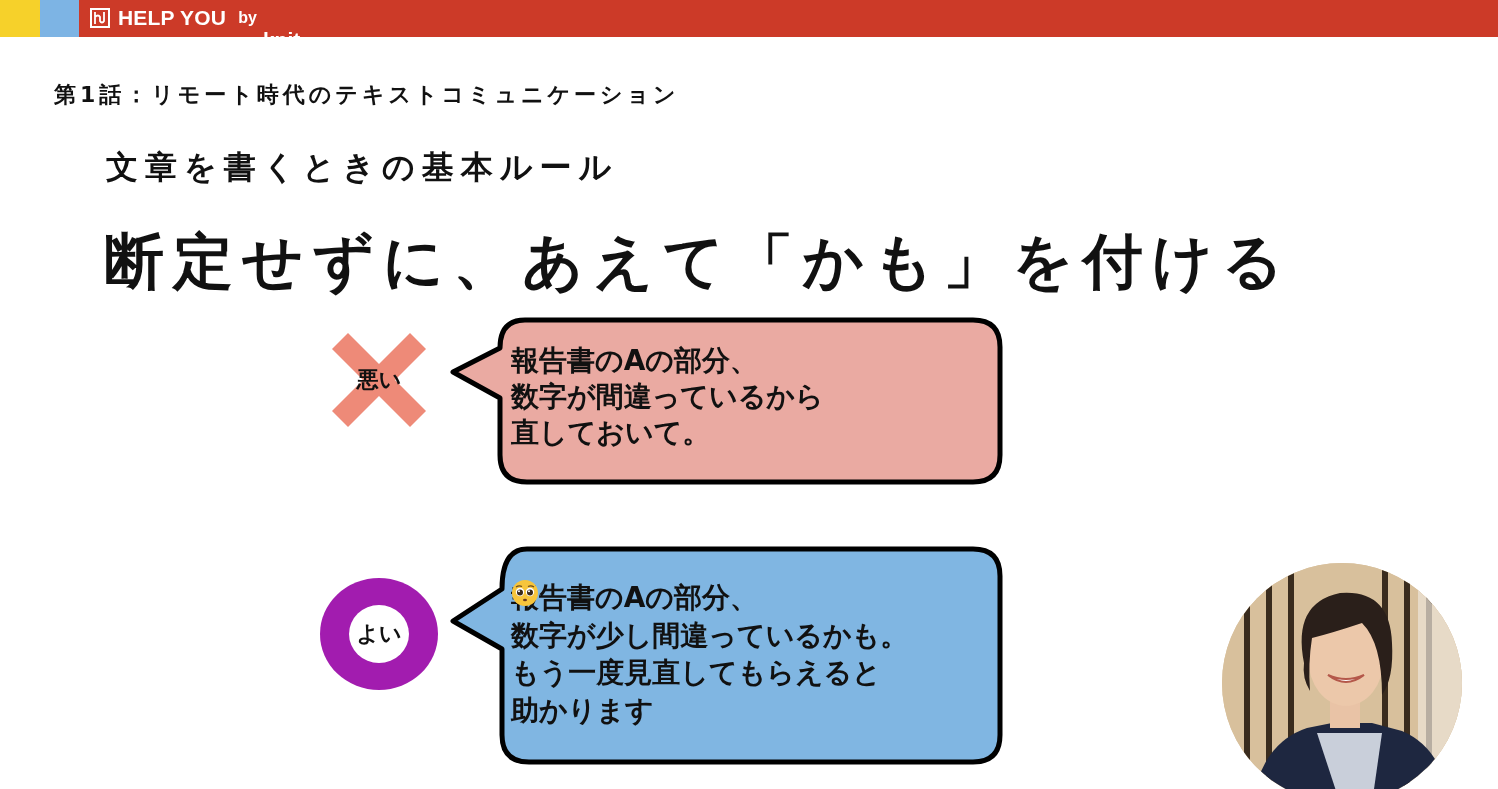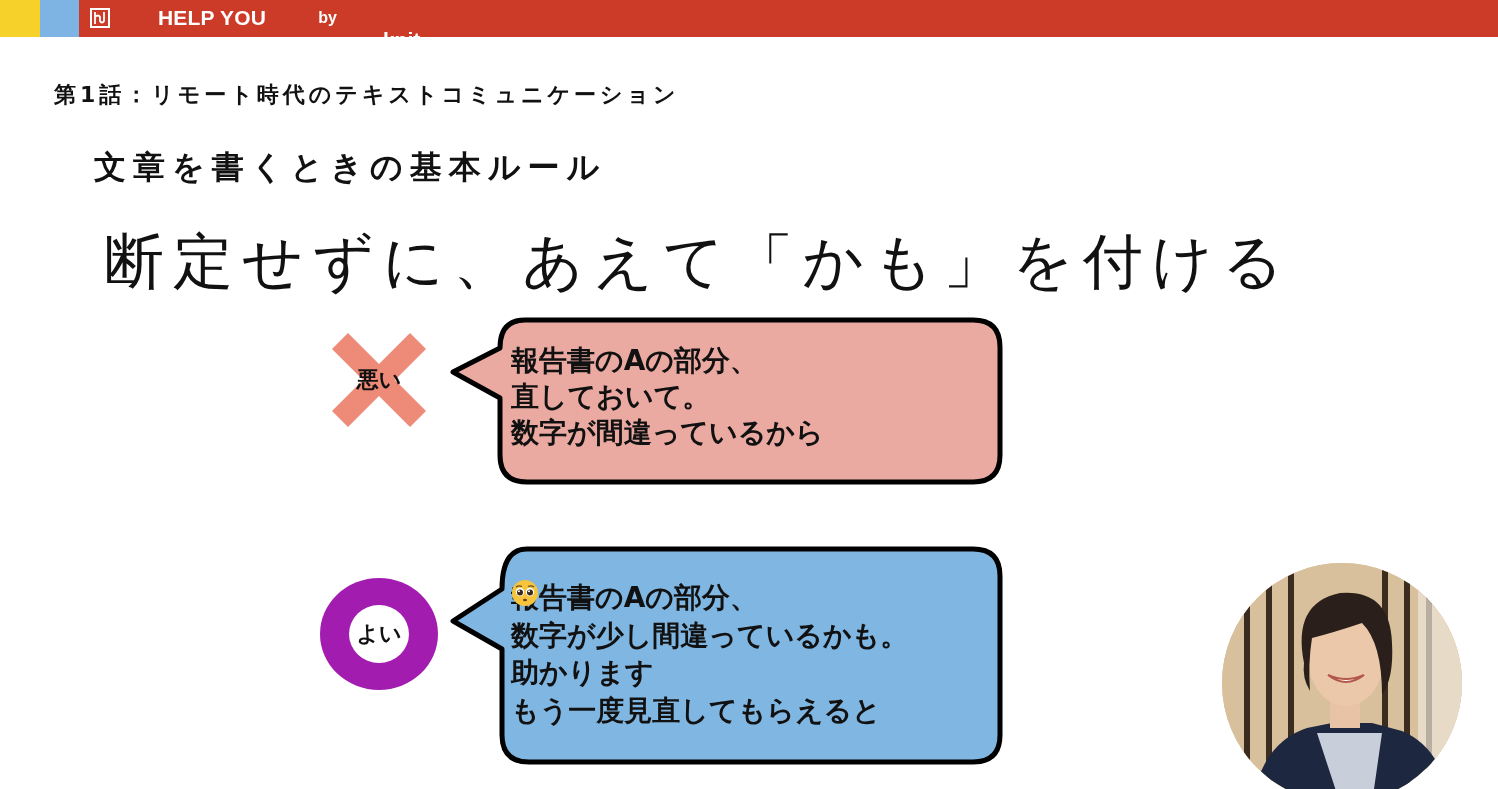--- a/index.html
+++ b/index.html
@@ -5,29 +5,29 @@
     html, body { margin: 0; padding: 0; }
     body {
       width: 1498px; height: 789px; overflow: hidden; position: relative;
       background: #ffffff;
       font-family: "DejaVu Sans", "Liberation Sans", sans-serif;
       color: #111;
     }
     .topbar { position: absolute; left: 0; top: 0; width: 1498px; height: 37px; background: #cc3a28; }
     .topbar .yellow { position: absolute; left: 0; top: 0; width: 40px; height: 37px; background: #f6d12a; }
     .topbar .blue { position: absolute; left: 40px; top: 0; width: 39px; height: 37px; background: #7db4e4; }
-    .brand { position: absolute; left: 90px; top: 4px; height: 28px; display: flex; align-items: center; color: #fff; gap: 40px; }
+    .brand { position: absolute; left: 90px; top: 4px; height: 28px; display: flex; align-items: center; color: #fff; }
     .brand .logo { width: 20px; height: 20px; border: 2px solid #fff; box-sizing: border-box; display: flex; align-items: center; justify-content: center; margin-right: 8px; }
     .brand .name { font-family: "Liberation Sans", sans-serif; font-weight: bold; font-size: 21px; letter-spacing: 0.2px; }
     .brand .by { font-family: "Liberation Sans", sans-serif; font-weight: bold; font-size: 16px; margin-left: 12px; }
     .brand .knit { font-family: "Liberation Sans", sans-serif; font-weight: bold; font-size: 21px; margin-left: 6px; margin-top: 44px; }
 
     .episode { position: absolute; left: 54px; top: 80px; font-size: 22px; font-weight: bold; letter-spacing: 4px; white-space: nowrap; }
-    .subtitle { position: absolute; left: 94px; top: 146px; font-size: 32px; font-weight: bold; letter-spacing: 7px; white-space: nowrap; font-family: Liberation Serif, serif; }
-    .headline { position: absolute; left: 104px; top: 222px; font-size: 60px; font-weight: normal; letter-spacing: 9px; white-space: nowrap; }
+    .subtitle { position: absolute; left: 106px; top: 146px; font-size: 32px; font-weight: bold; letter-spacing: 7px; white-space: nowrap; font-family: Liberation Serif, serif; }
+    .headline { position: absolute; left: 104px; top: 222px; font-size: 60px; font-weight: bold; letter-spacing: 9px; white-space: nowrap; }
 
     .badge-bad { position: absolute; left: 330px; top: 331px; width: 98px; height: 98px; }
     .badge-bad .label { position: absolute; left: 0; top: 0; width: 98px; height: 98px; display: flex; align-items: center; justify-content: center; font-weight: bold; font-size: 22px; }
     .badge-good { position: absolute; left: 320px; top: 578px; width: 118px; height: 112px; border-radius: 50%; background: #a21caf; }
     .badge-good .inner { position: absolute; left: 29px; top: 27px; width: 60px; height: 58px; border-radius: 50%; background: #fff; display: flex; align-items: center; justify-content: center; font-weight: bold; font-size: 22px; }
 
     .bubble { position: absolute; text-decoration: underline; }
     .bubble svg { position: absolute; left: 0; top: 0; }
     .bubble .text { position: absolute; font-weight: bold; font-size: 28px; line-height: 36px; white-space: nowrap; color: #111; }
     .bubble-bad { left: 445px; top: 316px; width: 560px; height: 170px; }
@@ -68,49 +68,49 @@
   </svg>
   <div class="label">悪い</div>
 </div>
 
 <div class="bubble bubble-bad">
   <svg width="560" height="170" viewBox="0 0 560 170">
     <path d="M80 4 H528 Q555 4 555 31 V139 Q555 166 528 166 H82 Q55 166 55 139 V82 L8 56 L55 32 Q55 4 80 4 Z" fill="#eaaaa2" stroke="#000" stroke-width="5" stroke-linejoin="round"></path>
   </svg>
   <div class="text">
     <div>報告書のAの部分、</div>
+    <div>数字が間違っているから</div>
     <div>直しておいて。</div>
-    <div>数字が間違っているから</div>
   </div>
 </div>
 
 <div class="badge-good">
   <span></span>
   <div class="inner">よい</div>
 </div>
 
 <div class="bubble bubble-good">
   <svg width="560" height="222" viewBox="0 0 560 222">
     <path d="M82 4 H528 Q555 4 555 31 V190 Q555 217 528 217 H84 Q57 217 57 190 V104 L8 76 L57 44 Q57 4 82 4 Z" fill="#80b6e2" stroke="#000" stroke-width="5" stroke-linejoin="round"></path>
   </svg>
   <div class="text">
     <div>報告書のAの部分、</div>
     <div>数字が少し間違っているかも。</div>
+    <div>もう一度見直してもらえると</div>
     <div><span>助かります</span><svg class="emoji" viewBox="0 0 28 28">
         <circle cx="14" cy="14" r="13" fill="#f7c53c"></circle>
         <circle cx="9" cy="13" r="4.2" fill="#fff"></circle>
           <circle cx="19" cy="13" r="4.2" fill="#fff"></circle>
         <circle cx="9" cy="13.5" r="3" fill="#3b2a1a"></circle>
           <circle cx="19" cy="13.5" r="3" fill="#3b2a1a"></circle>
         <circle cx="8" cy="12.3" r="1" fill="#fff"></circle>
           <circle cx="18" cy="12.3" r="1" fill="#fff"></circle>
         <path d="M5 8 Q8 6 11 7.5 M17 7.5 Q20 6 23 8" stroke="#6b4a1e" stroke-width="1.2" fill="none"></path>
         <ellipse cx="14" cy="21" rx="2" ry="1.2" fill="#6b3a1e"></ellipse>
       </svg></div>
-    <div>もう一度見直してもらえると</div>
   </div>
 </div>
 
 <div class="presenter">
   <svg width="240" height="240" viewBox="0 0 240 240">
     <rect width="240" height="240" fill="#d8c09c"></rect>
     <g fill="#3a2c1e">
       <rect x="22" y="0" width="6" height="240"></rect>
         <rect x="44" y="0" width="6" height="240"></rect>
       <rect x="66" y="0" width="6" height="240"></rect>

